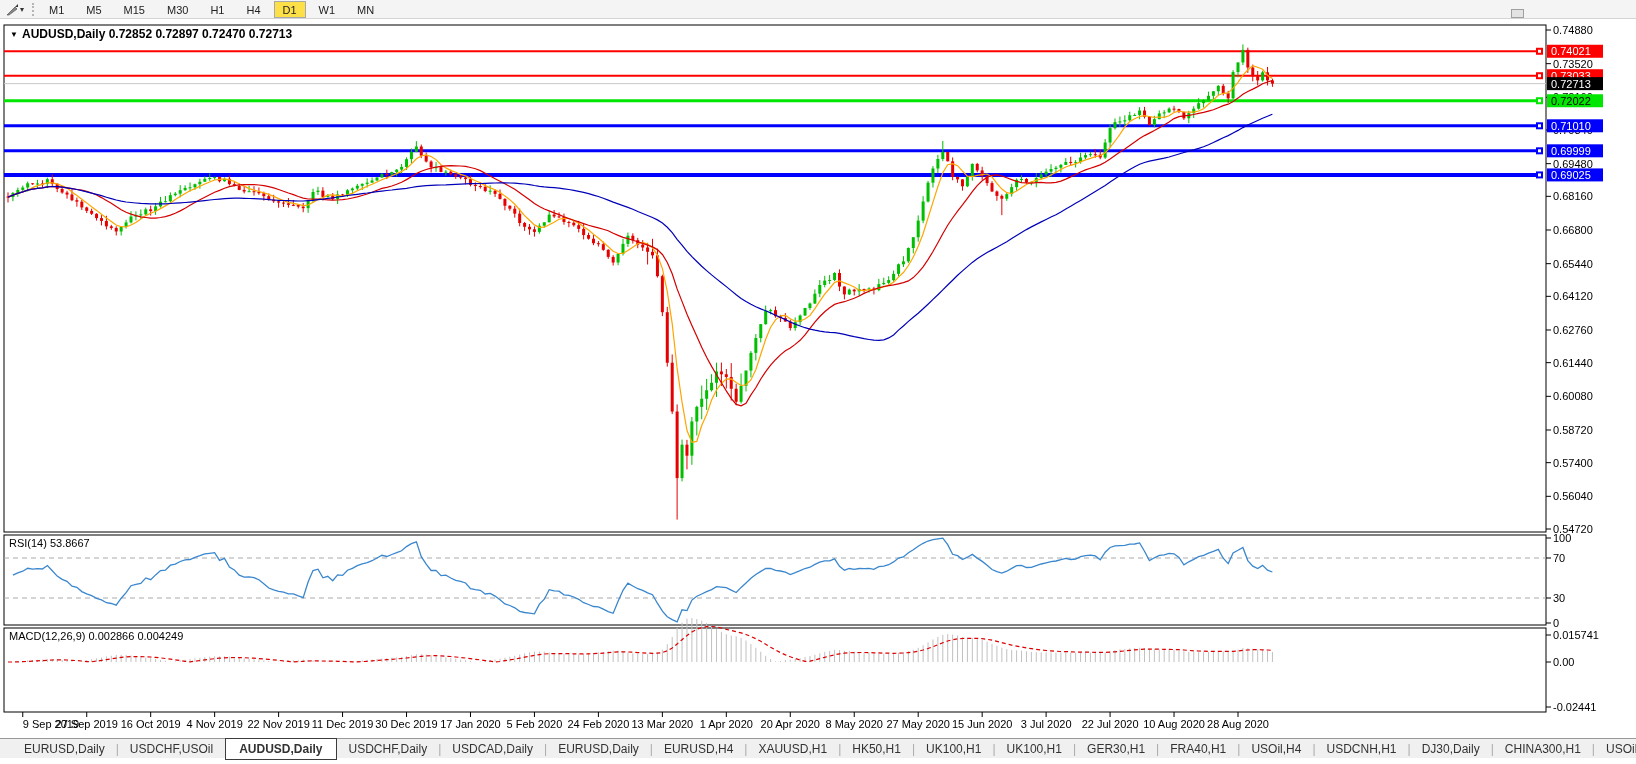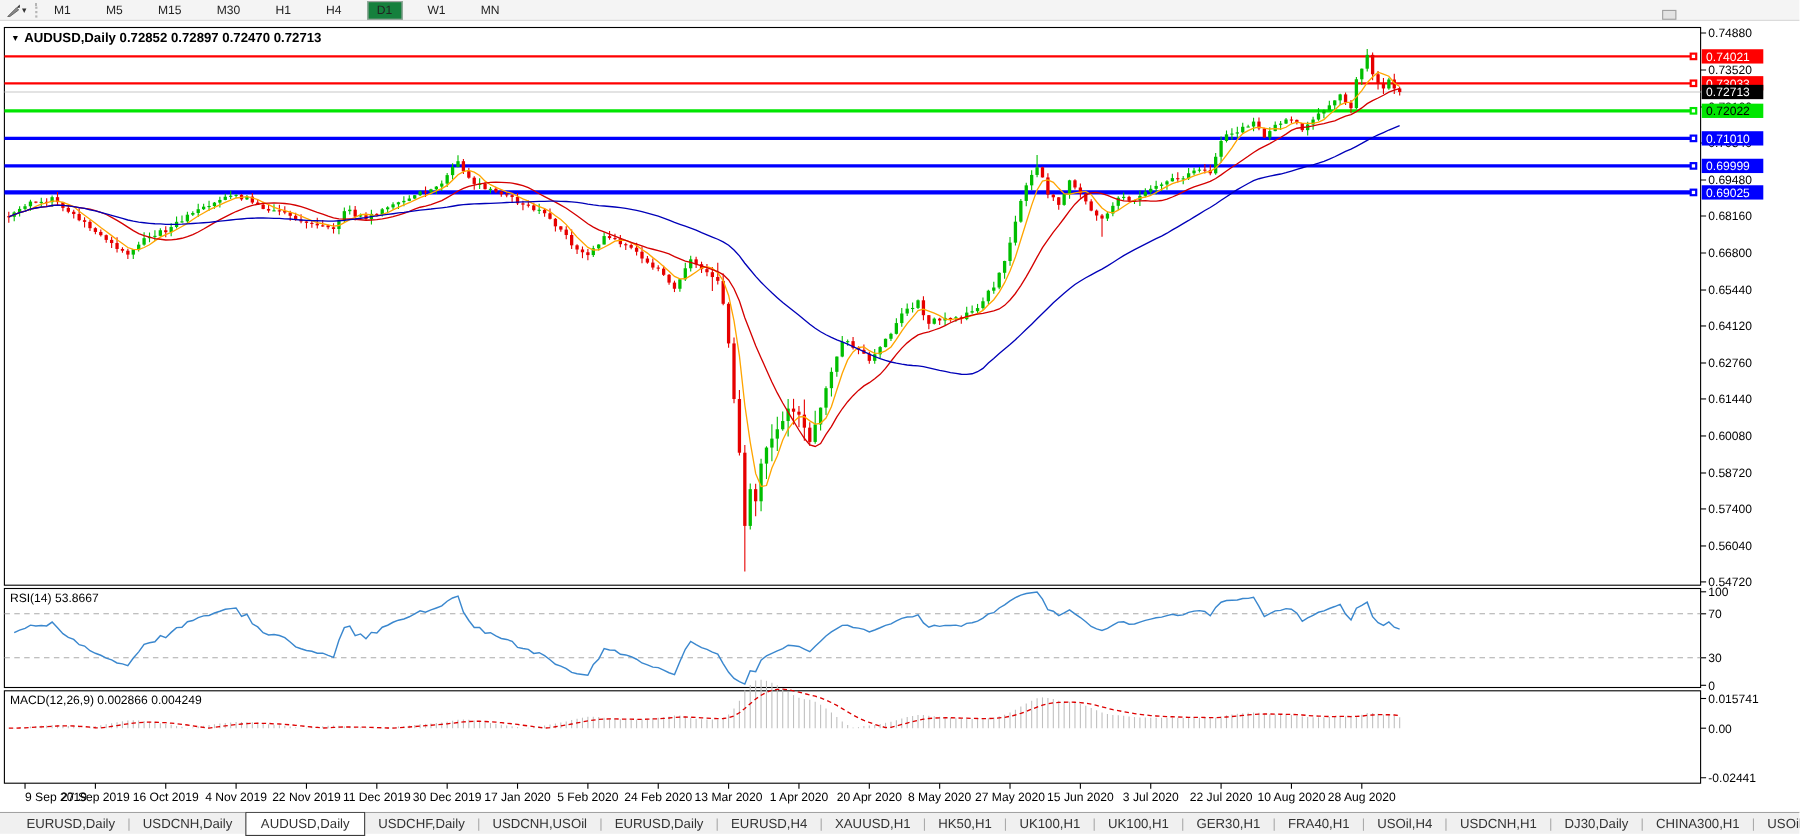--- a/index.html
+++ b/index.html
@@ -2,42 +2,42 @@
 <html><head>
 <meta charset="utf-8">
 <style>
   html,body{margin:0;padding:0;background:#fff;}
   body{width:1636px;height:764px;overflow:hidden;font-family:"Liberation Sans",sans-serif;-webkit-font-smoothing:none;}
   *{box-sizing:border-box;}
   .toolbar{height:19px;background:#f4f4f4;border-bottom:1px solid #d4d4d4;display:flex;align-items:center;font-size:11px;color:#222;padding-left:2px;position:relative;}
   .tool-icon{width:26px;height:16px;display:flex;align-items:center;justify-content:center;gap:1px;}
   .grip{height:13px;border-left:2px dotted #b5b5b5;margin:0 6px 0 4px;}
   .tf-btn{padding:0 8px;height:17px;line-height:16px;border:1px solid transparent;cursor:default;}
-  .tf-btn.active{background:#15803d;border-color:#a8a8a8;}
+  .tf-btn.active{background:#fde047;border-color:#a8a8a8;}
   .scroll-stub{position:absolute;right:112px;top:9px;width:13px;height:9px;background:#e3e3e3;border:1px solid #a0a0a0;}
   .chart-window{position:relative;height:719px;background:#fff;}
   svg text{font-family:"Liberation Sans",sans-serif;}
   .tabbar{height:20px;background:#f0f0f0;border-top:1px solid #999;display:flex;align-items:center;font-size:12px;color:#333;padding-left:14px;}
   .tab{padding:3px 10px;white-space:nowrap;cursor:default;}
-  .tab.active{background:#fff;border:1px solid #3c3c3c;font-weight:normal;padding:3px 13px;margin:0 2px;}
+  .tab.active{background:#fff;border:1px solid #3c3c3c;font-weight:bold;padding:3px 13px;margin:0 2px;}
   .tab-sep{color:#aaa;padding:0 1px;}
 </style>
 </head>
 <body>
 
 <div class="toolbar">
   <div class="tool-icon">
     <svg width="13" height="13" viewBox="0 0 13 13">
       <path d="M1 12 L9 4 L11 6 L3 12 Z" fill="#888" stroke="#555" stroke-width="0.7"></path>
       <path d="M9 4 L12 1 L12 4 Z" fill="#333"></path>
     </svg>
     <span style="font-size:8px;color:#333;">▾</span>
   </div>
   <div class="grip"></div>
-  <div id="tf-buttons" style="display:flex;align-items:flex-end;gap:14px;">
+  <div id="tf-buttons" style="display:flex;align-items:flex-end;gap:4px;">
       <div class="tf-btn">M1</div>
       <div class="tf-btn">M5</div>
       <div class="tf-btn">M15</div>
       <div class="tf-btn">M30</div>
       <div class="tf-btn">H1</div>
       <div class="tf-btn">H4</div>
       <div class="tf-btn active">D1</div>
       <div class="tf-btn">W1</div>
       <div class="tf-btn">MN</div>
     </div>
@@ -955,25 +955,25 @@
       <text x="1174.04" y="709" font-size="11" fill="#000" text-anchor="middle">10 Aug 2020</text>
       <line x1="1238" y1="693" x2="1238" y2="698" stroke="#000"></line>
       <text x="1238" y="709" font-size="11" fill="#000" text-anchor="middle">28 Aug 2020</text>
     </svg>
 </div>
 
 <div class="tabbar">
   <div id="tab-items" style="display:flex;align-items:center;">
       <div class="tab">EURUSD,Daily</div>
       <span class="tab-sep">|</span>
-      <div class="tab">USDCNH,Daily</div>
+      <div class="tab">USDCHF,USOil</div>
       <div class="tab active">AUDUSD,Daily</div>
       <div class="tab">USDCHF,Daily</div>
       <span class="tab-sep">|</span>
-      <div class="tab">USDCNH,USOil</div>
+      <div class="tab">USDCAD,Daily</div>
       <span class="tab-sep">|</span>
       <div class="tab">EURUSD,Daily</div>
       <span class="tab-sep">|</span>
       <div class="tab">EURUSD,H4</div>
       <span class="tab-sep">|</span>
       <div class="tab">XAUUSD,H1</div>
       <span class="tab-sep">|</span>
       <div class="tab">HK50,H1</div>
       <span class="tab-sep">|</span>
       <div class="tab">UK100,H1</div>

